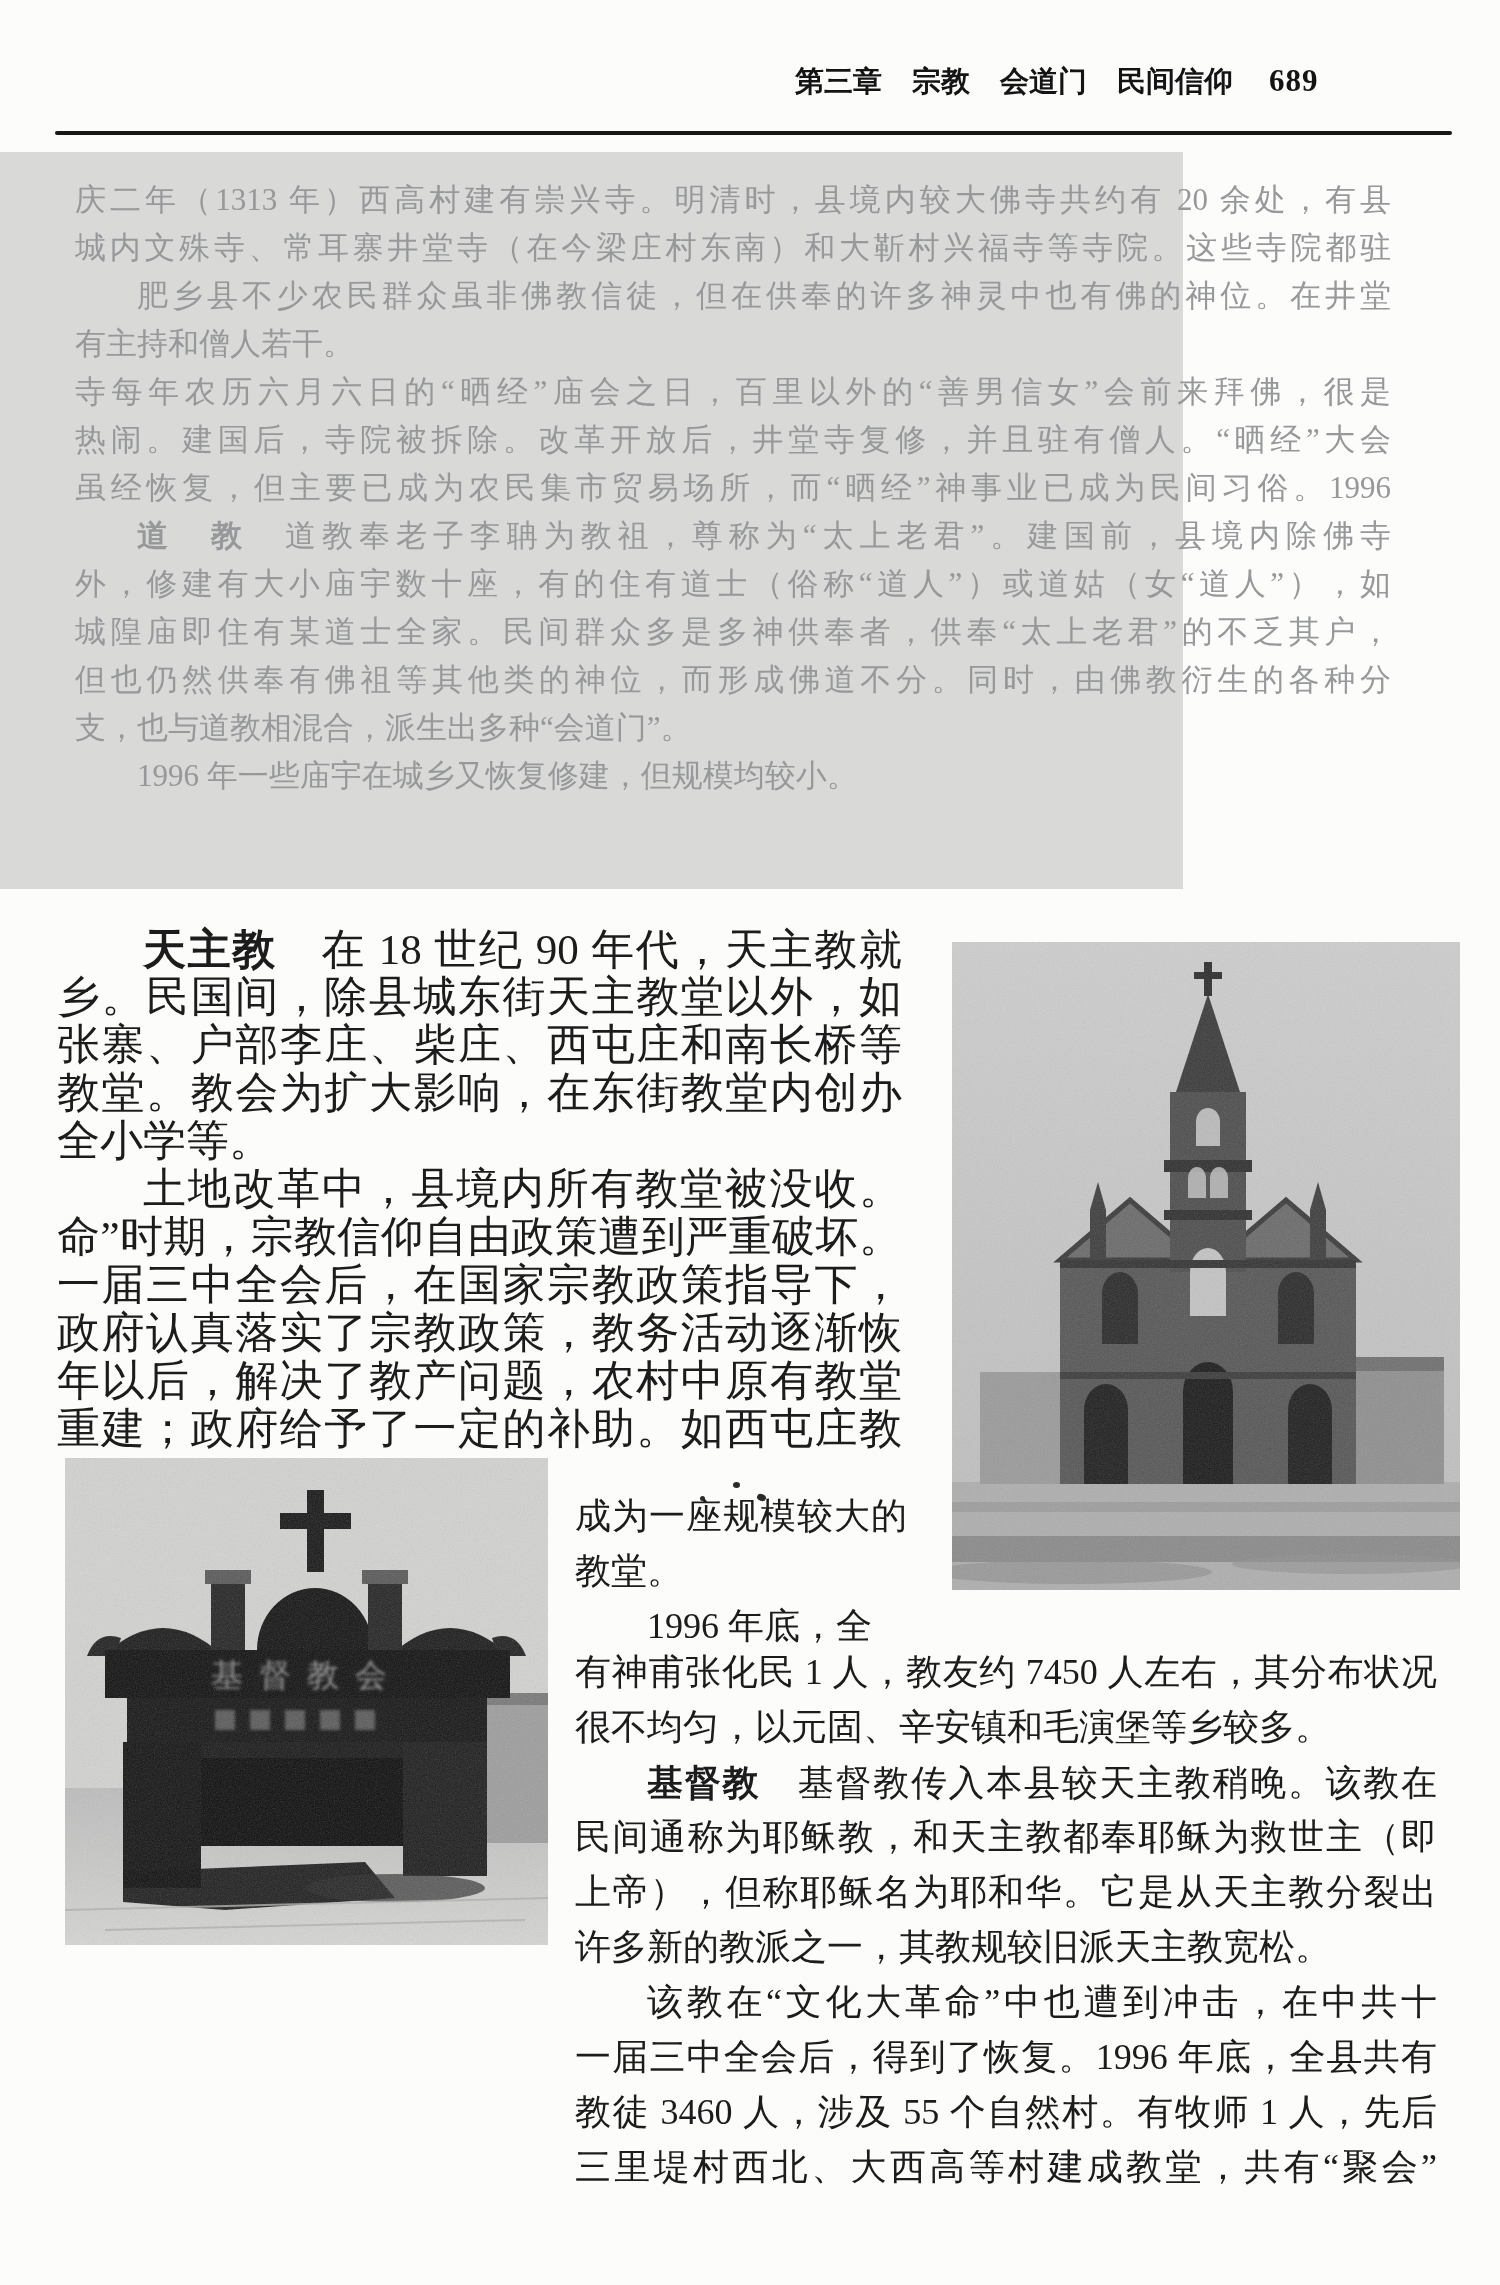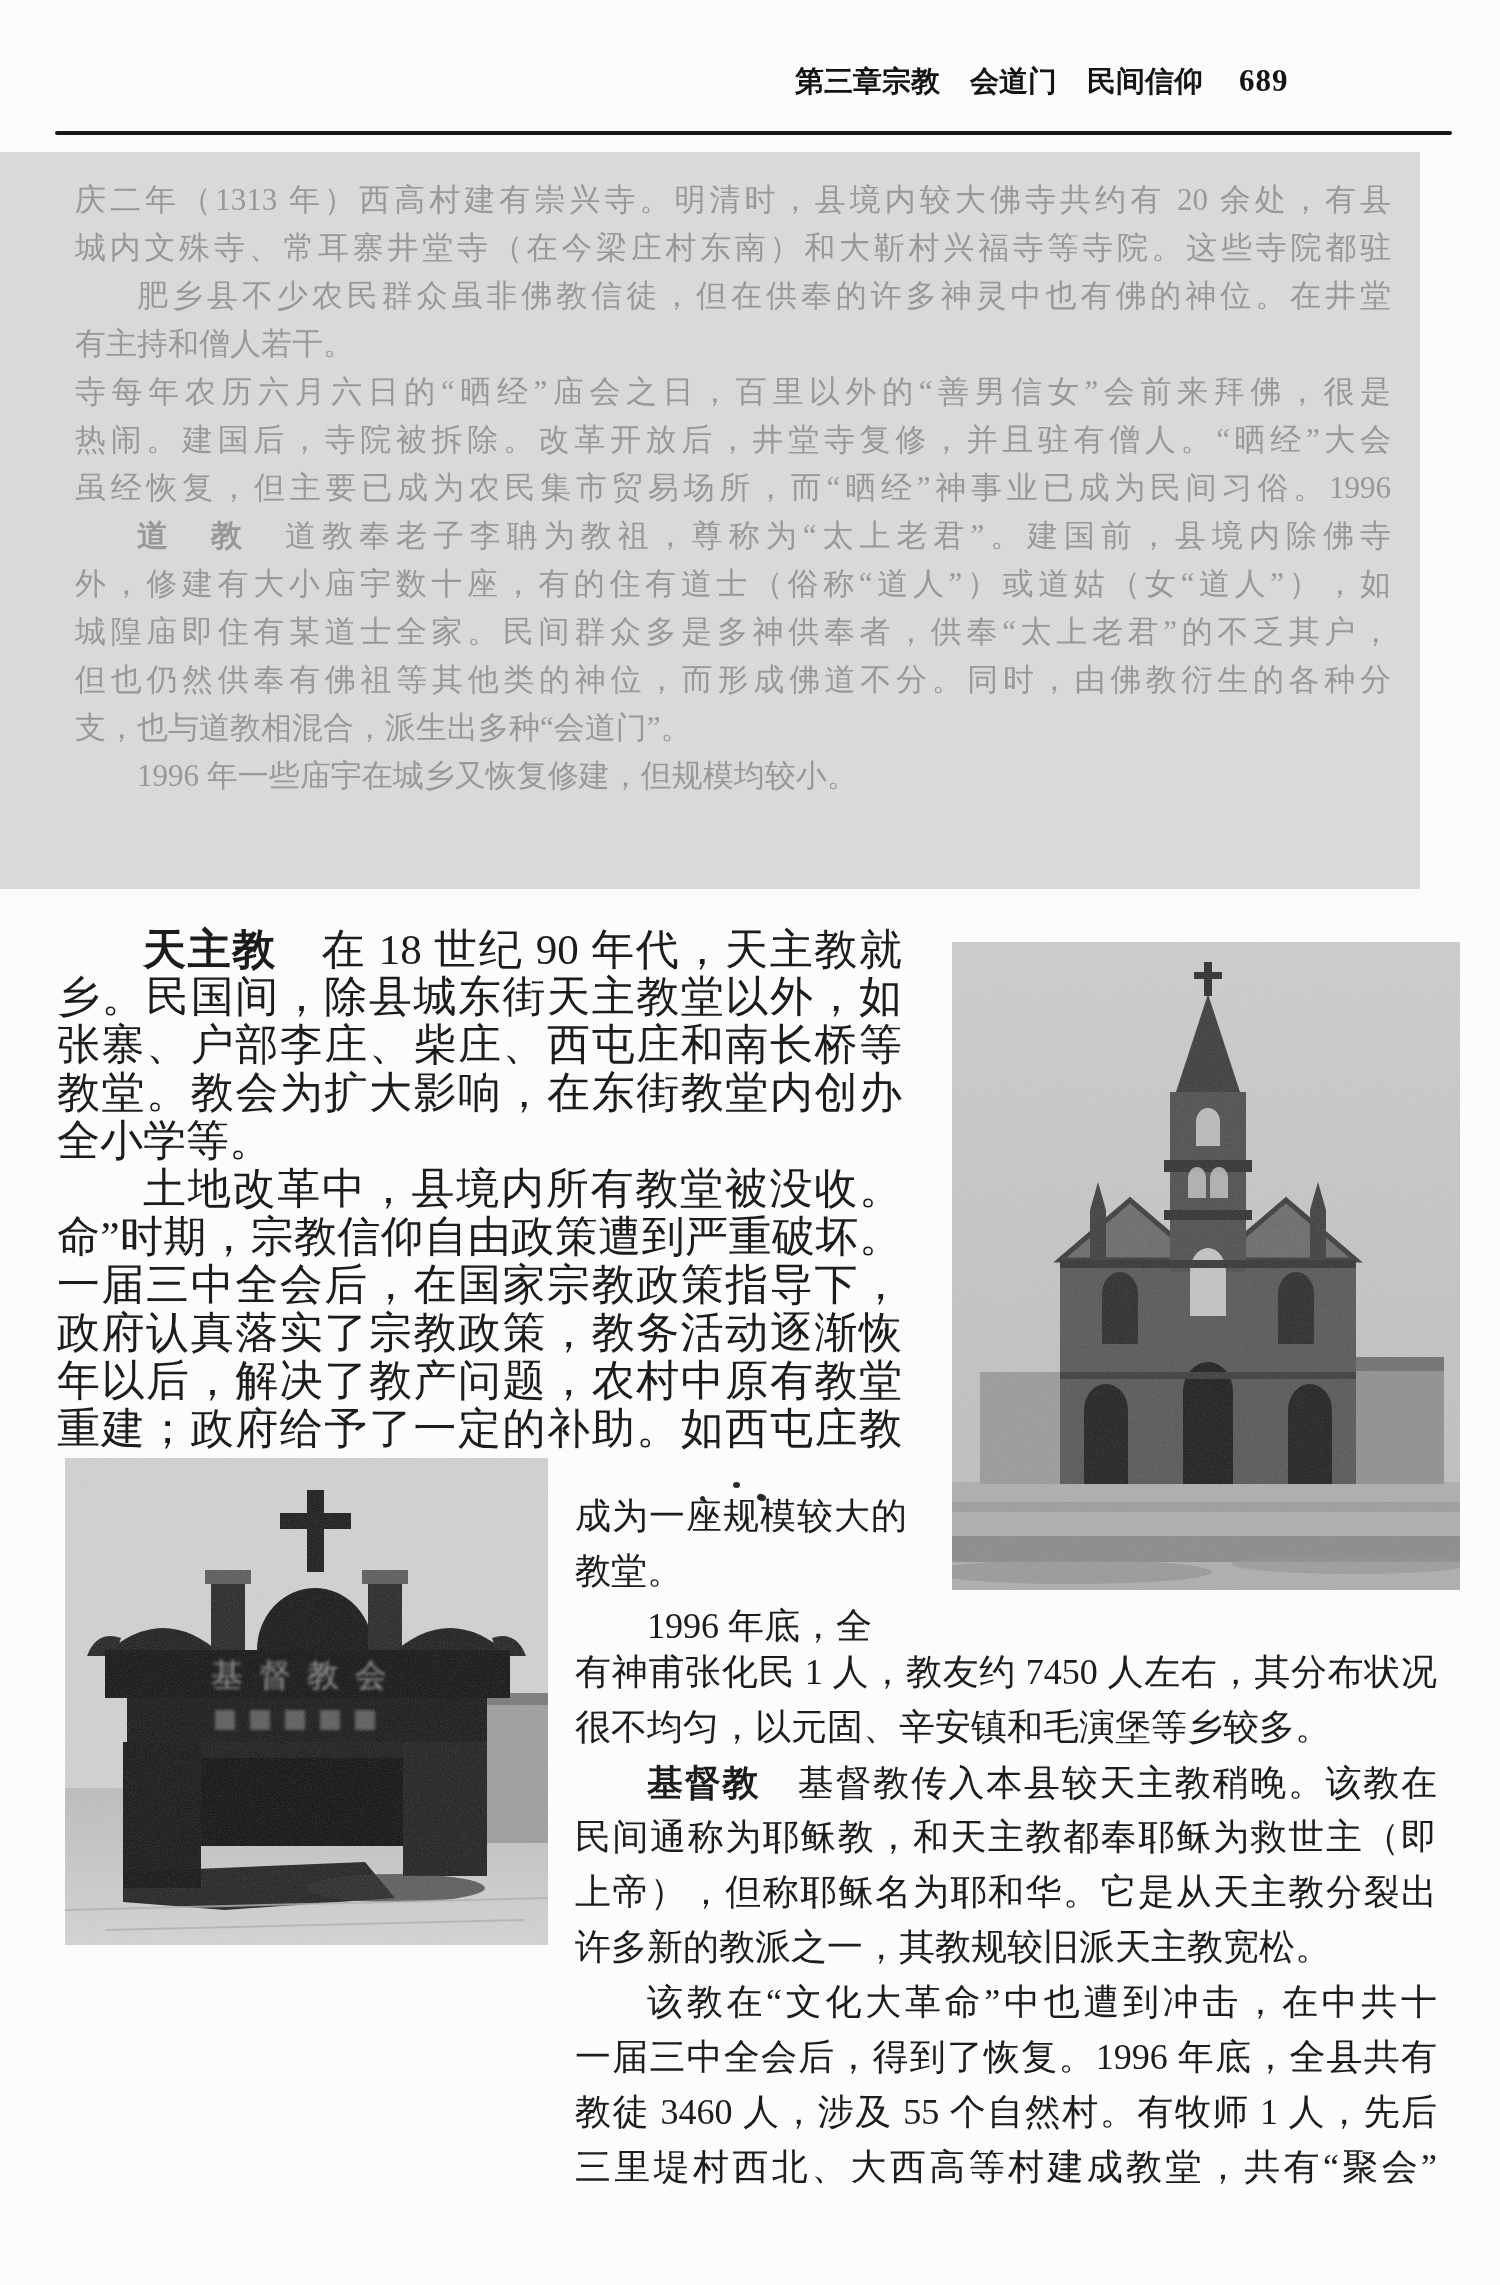--- a/index.html
+++ b/index.html
@@ -13,30 +13,30 @@
     color:#1c1c1c;
   }
   
   .running-head{
     position:absolute;left:795px;top:62px;width:545px;
     display:flex;align-items:baseline;
     font-family:"Liberation Sans",sans-serif;
     font-weight:700;font-size:29px;color:#141414;
     white-space:nowrap;
   }
-  .running-head .chap{}
+  .running-head .chap{margin-right:30px;}
   .running-head .sec{margin-right:30px;}
   .running-head .pageno{margin-left:6px;font-family:"Liberation Serif",serif;font-size:31px;letter-spacing:1px;}
   .head-rule{
     position:absolute;left:55px;top:131px;width:1397px;height:4px;
     background:#181818;border-radius:2px;
   }
   
   .faded-block{
-    position:absolute;left:0;top:152px;width:1420px;height:737px;
+    position:absolute;left:0;top:152px;width:1183px;height:737px;
     background:#d9d9d8;
   }
   .faded-text{
     position:absolute;left:75px;top:24px;width:1316px;
     font-size:31px;color:#96989a;
     --lh:48px;
   }
   
   .tl{height:var(--lh);line-height:var(--lh);overflow:hidden;white-space:normal;}
   .tl.just{text-align:justify;}

